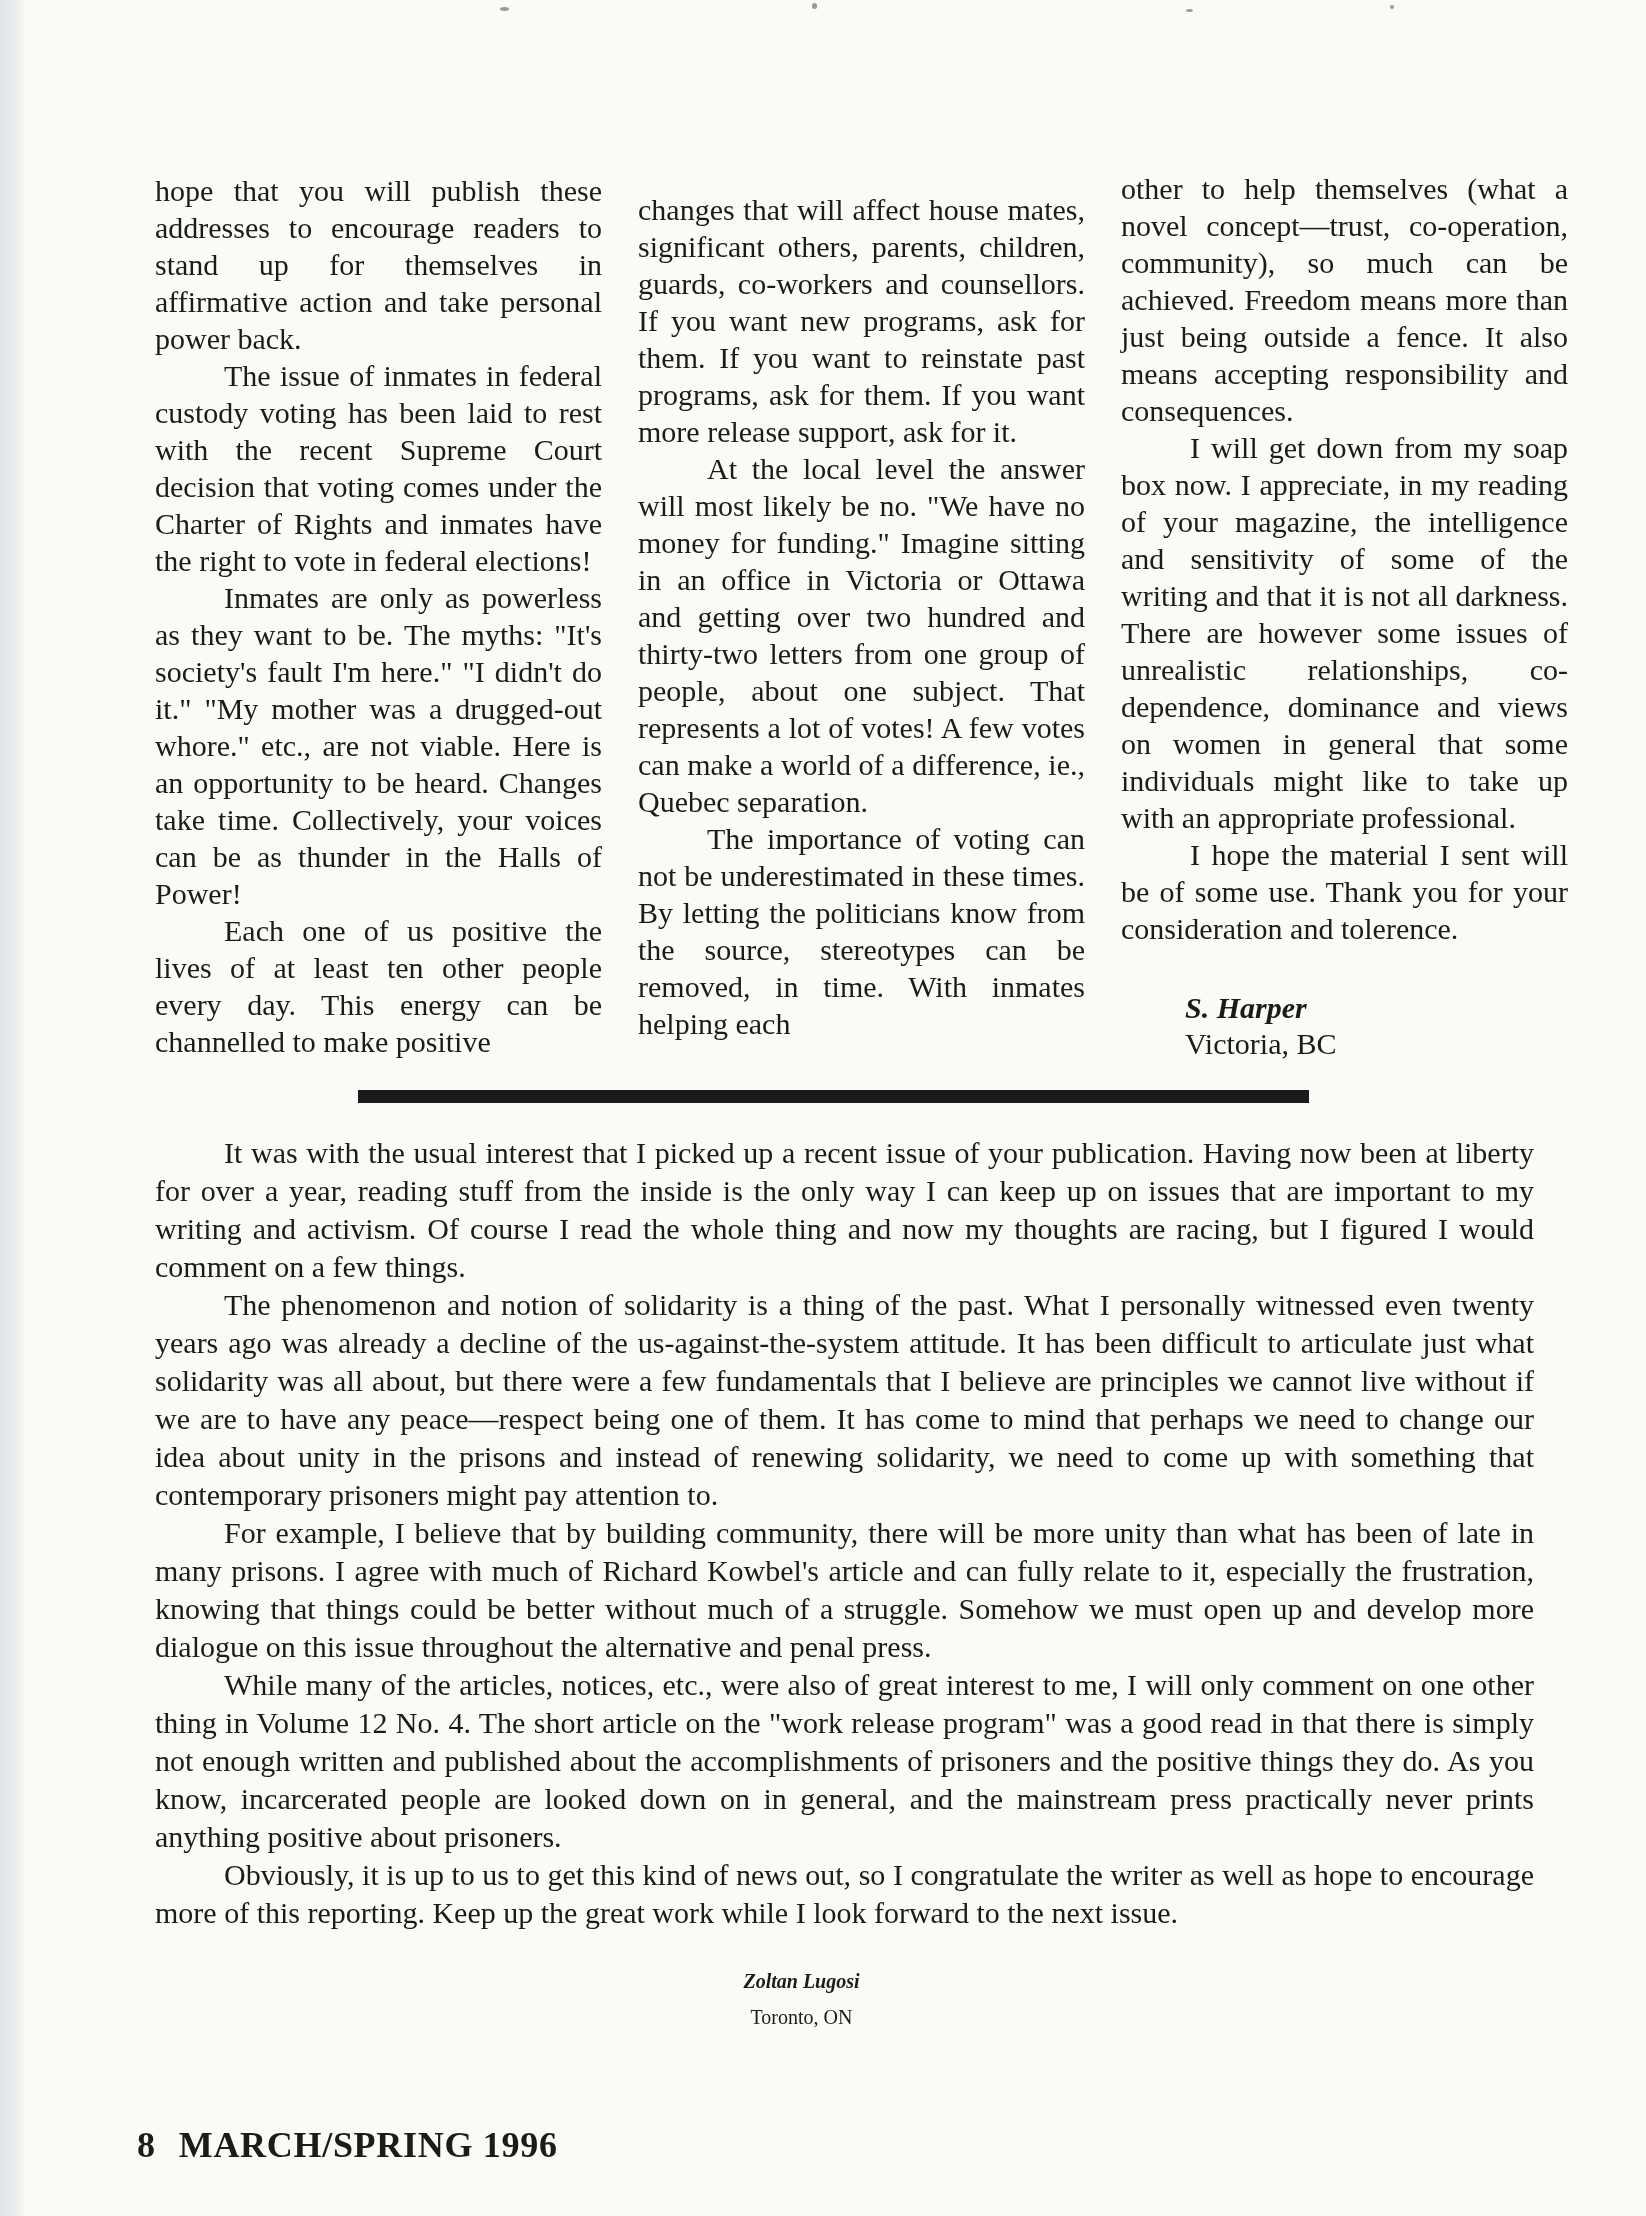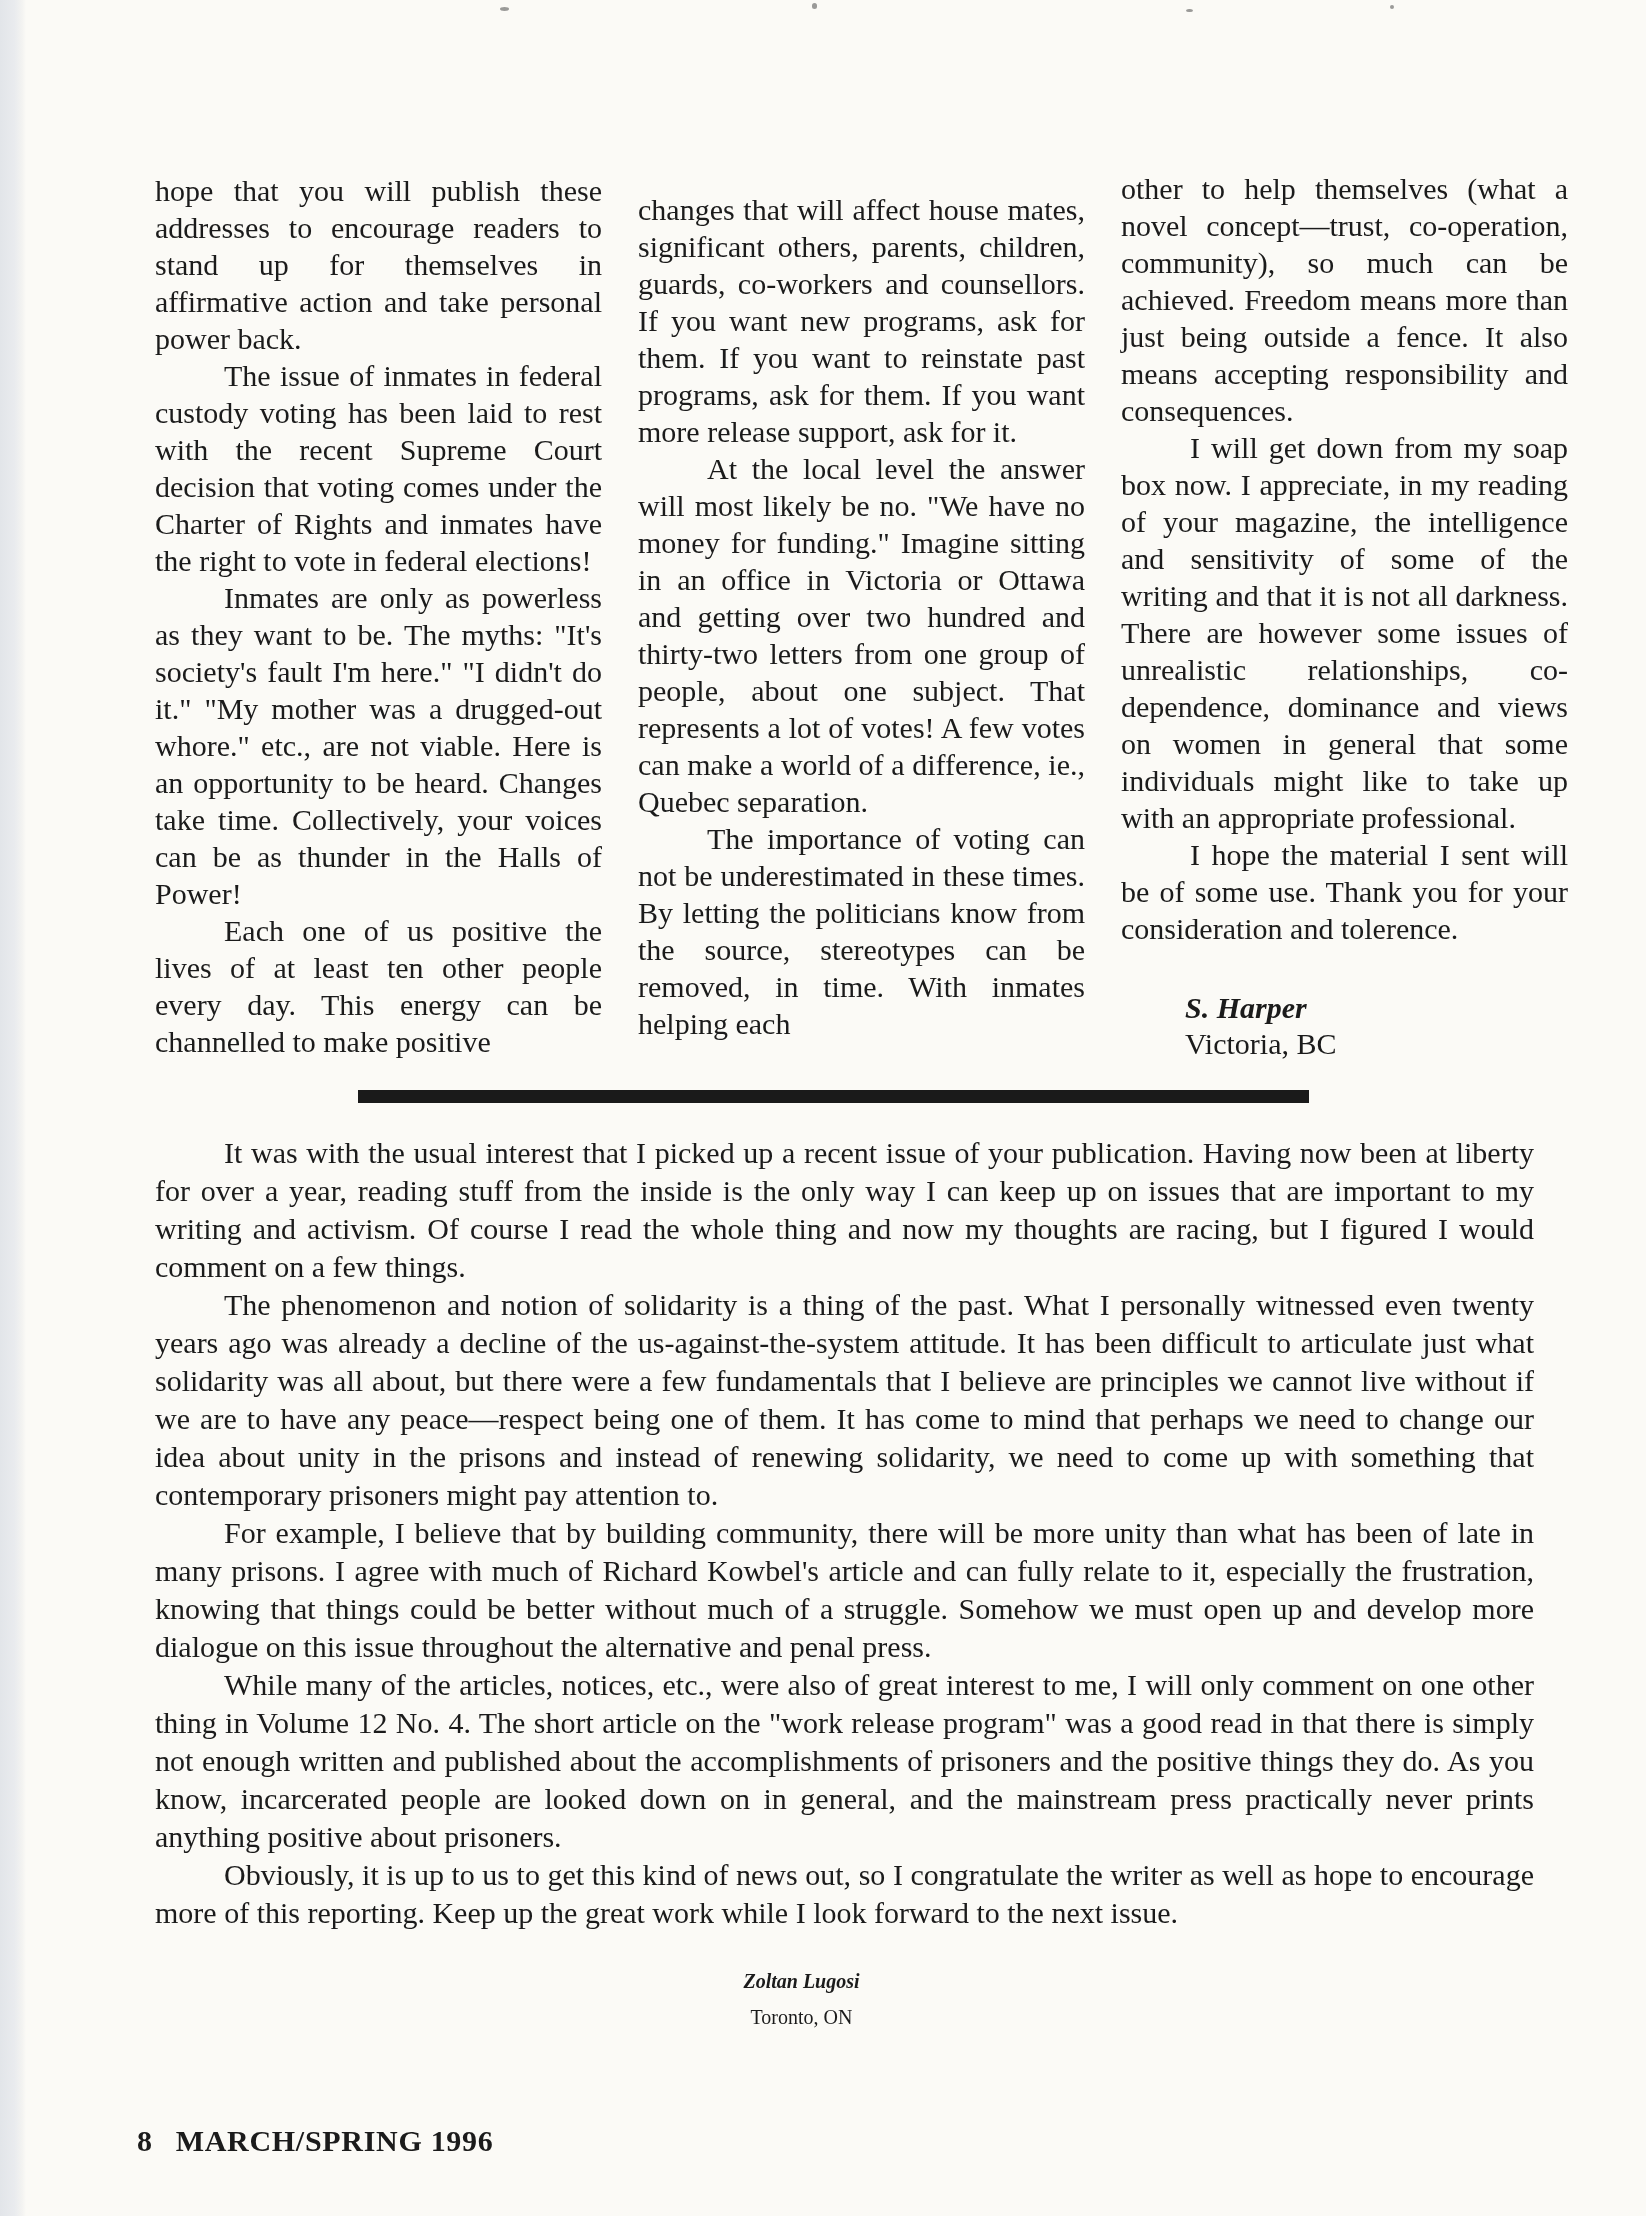--- a/index.html
+++ b/index.html
@@ -36,22 +36,22 @@
   }
   .letter2{
     width:1379px;font-size:30px;line-height:38px;text-align:justify;
   }
   .letter2 p{margin:0;text-indent:69px;}
   .sig2{
     margin-top:31px;width:1293px;text-align:center;
     font-size:20px;line-height:36px;
   }
   .page-footer{
-    position:absolute;left:137px;bottom:58px;
-    font-size:30px;font-weight:bold;letter-spacing:0.7px;
+    position:absolute;left:137px;bottom:50px;
+    font-size:36px;font-weight:bold;letter-spacing:0.7px;
   }
   .page-footer .pagenum{margin-right:23px;}
 </style>
 </head>
 <body>
 
 <div class="page">
 
   <div class="scan-edge"></div>
 

